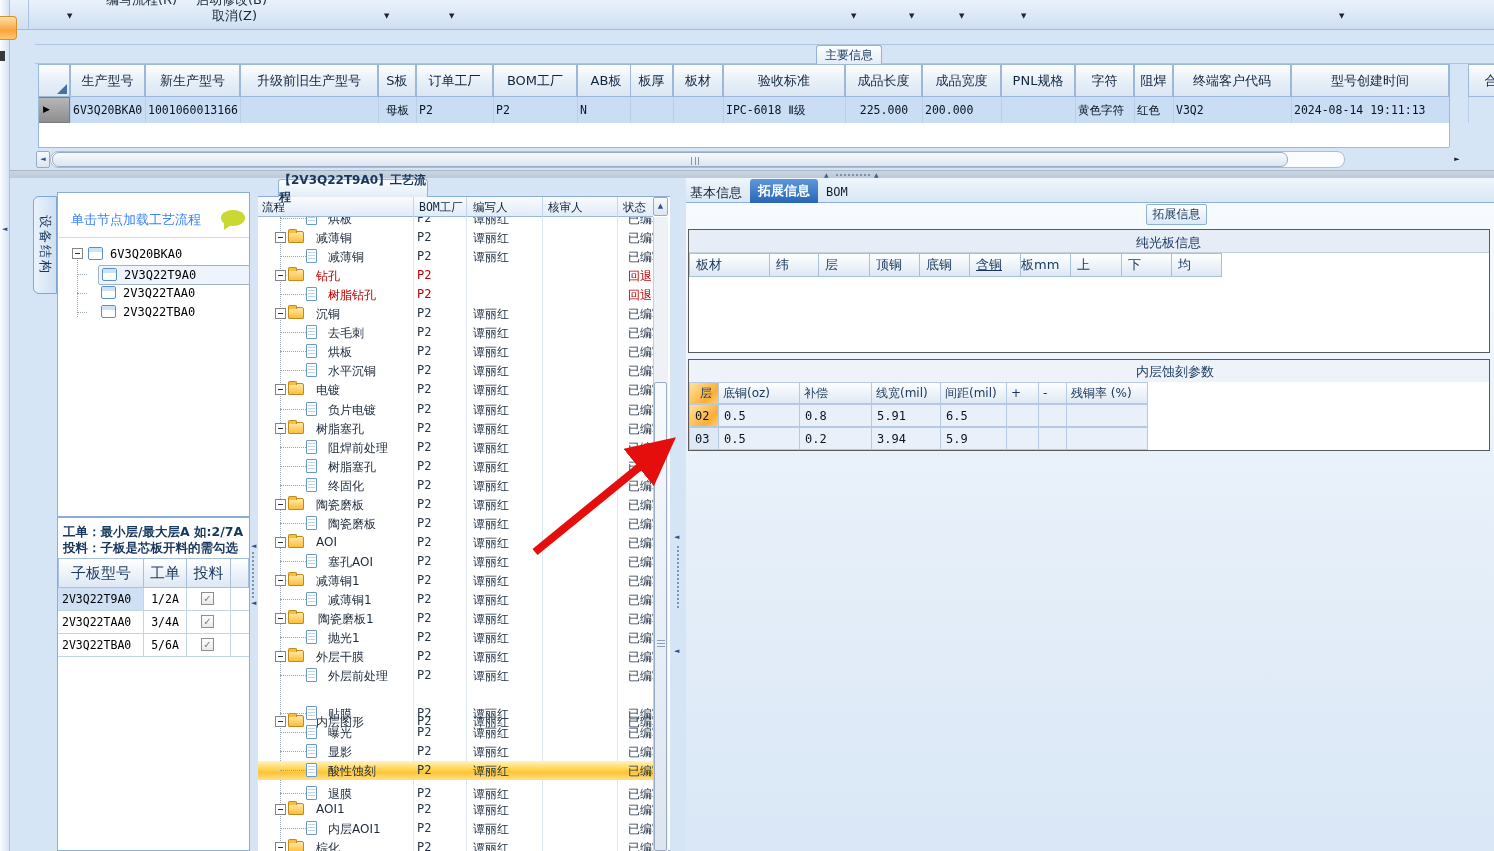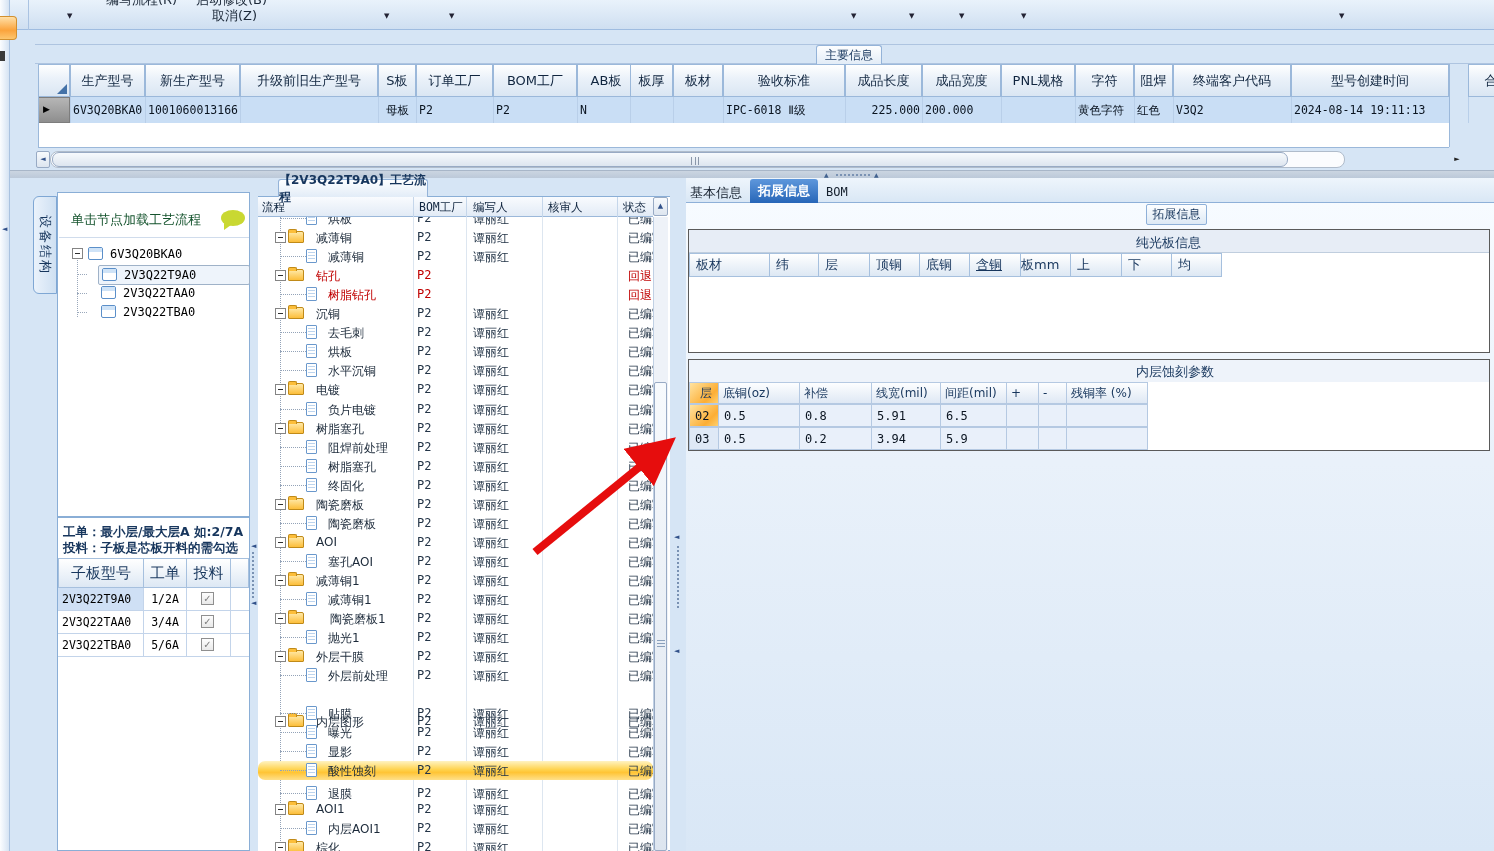--- a/index.html
+++ b/index.html
@@ -116,21 +116,21 @@
         <span style="position: absolute; left: 4px; top: 6px; font-size: 9px; color: rgb(0, 0, 0);">▶</span>
       </div>
       <div style="position: absolute; left: 70px; top: 97px; width: 1379px; height: 26px; background: rgb(201, 222, 245); border-bottom: 1px solid rgb(174, 198, 228);"></div>
       <div class="dcell" style="left: 73px; top: 103px; width: 70px; height: 16px; text-align: left;">6V3Q20BKA0</div>
       <div class="dcell" style="left: 148px; top: 103px; width: 90px; height: 16px; text-align: left;">10010600131665</div>
       <div class="dcell" style="left: 381px; top: 103px; width: 33px; height: 16px; text-align: center;">母板</div>
       <div class="dcell" style="left: 419px; top: 103px; width: 72px; height: 16px; text-align: left;">P2</div>
       <div class="dcell" style="left: 496px; top: 103px; width: 79px; height: 16px; text-align: left;">P2</div>
       <div class="dcell" style="left: 580px; top: 103px; width: 48px; height: 16px; text-align: left;">N</div>
       <div class="dcell" style="left: 726px; top: 103px; width: 117px; height: 16px; text-align: left;">IPC-6018 Ⅱ级</div>
-      <div class="dcell" style="left: 848px; top: 103px; width: 72px; height: 16px; text-align: right;">225.000</div>
+      <div class="dcell" style="left: 848px; top: 103px; width: 72px; height: 16px; text-align: center;">225.000</div>
       <div class="dcell" style="left: 925px; top: 103px; width: 74px; height: 16px; text-align: left;">200.000</div>
       <div class="dcell" style="left: 1078px; top: 103px; width: 54px; height: 16px; text-align: left;">黄色字符</div>
       <div class="dcell" style="left: 1137px; top: 103px; width: 34px; height: 16px; text-align: left;">红色</div>
       <div class="dcell" style="left: 1176px; top: 103px; width: 113px; height: 16px; text-align: left;">V3Q2</div>
       <div class="dcell" style="left: 1294px; top: 103px; width: 153px; height: 16px; text-align: left;">2024-08-14 19:11:13</div>
       <div style="position: absolute; left: 70px; top: 97px; width: 1px; height: 26px; background: rgb(185, 207, 233);"></div>
       <div style="position: absolute; left: 145px; top: 97px; width: 1px; height: 26px; background: rgb(185, 207, 233);"></div>
       <div style="position: absolute; left: 240px; top: 97px; width: 1px; height: 26px; background: rgb(185, 207, 233);"></div>
       <div style="position: absolute; left: 378px; top: 97px; width: 1px; height: 26px; background: rgb(185, 207, 233);"></div>
       <div style="position: absolute; left: 416px; top: 97px; width: 1px; height: 26px; background: rgb(185, 207, 233);"></div>
@@ -169,21 +169,21 @@
     <span class="abs" style="left:824px;top:0px;font-size:6px;color:#41618f;line-height:8px;">▲</span>
     <span class="abs" style="left:836px;top:3px;width:34px;height:2px;background:repeating-linear-gradient(90deg,#7a92b3 0 2px,transparent 2px 4px);"></span>
     <span class="abs" style="left:874px;top:0px;font-size:6px;color:#41618f;line-height:8px;">▲</span>
   </div>
 
   <div class="abs" style="left:33px;top:196px;width:24px;height:98px;background:linear-gradient(90deg,#eaf2fb,#cfe0f2);border:1px solid #7fa7d4;border-radius:6px 0 0 6px;display:flex;align-items:center;justify-content:center;">
     <span style="writing-mode:vertical-rl;text-orientation:sideways;font-size:13px;color:#17365d;letter-spacing:2px;">设备结构</span>
   </div>
 
   <div class="abs" style="left:57px;top:192px;width:193px;height:325px;background:#fff;border:1px solid #8aaed6;">
-    <div class="abs" style="left:13px;top:18px;font-size:13px;color:#14532d;white-space:nowrap;">单击节点加载工艺流程</div>
+    <div class="abs" style="left:13px;top:18px;font-size:13px;color:#3b82f6;white-space:nowrap;">单击节点加载工艺流程</div>
     <div class="abs" style="left:163px;top:17px;width:24px;height:16px;background:#c9d832;border-radius:50%;">
       <div class="abs" style="left:3px;top:13px;width:7px;height:7px;background:#c9d832;clip-path:polygon(0 100%,0 0,100% 30%);"></div>
     </div>
     <div class="hline" style="left:1px;top:44px;width:190px;background:#d0dcec;"></div>
     <div id="treearea" class="abs" style="left:0;top:50px;width:191px;height:270px;">
         <div style="position: absolute; left: 19px; top: 14px; width: 0px; height: 60px; border-left: 1px dotted rgb(154, 168, 187);"></div>
         <div style="position: absolute; left: 0px; top: 2px; width: 191px; height: 18px;">
           <div class="ebox" style="left: 14px; top: 3px;"></div>
           <div class="nodeico" style="left: 30px; top: 2px;"></div>
           <div class="mono" style="position: absolute; left: 52px; top: 2px; font-size: 12px; color: rgb(0, 0, 0);">6V3Q20BKA0</div>
@@ -450,21 +450,21 @@
         <div class="sico"></div>
         <div class="lbl" style="left: 70px;">减薄铜1</div>
         <div class="fx mono">P2</div>
         <div class="wr">谭丽红</div>
         <div class="au"></div>
         <div class="st">已编写</div>
       </div>
       <div class="prow" style="top: 392.05px;">
         <div class="ebox"></div>
         <div class="fico"></div>
-        <div class="lbl" style="left: 72px;">陶瓷磨板1</div>
+        <div class="lbl" style="left: 60px;">陶瓷磨板1</div>
         <div class="fx mono">P2</div>
         <div class="wr">谭丽红</div>
         <div class="au"></div>
         <div class="st">已编写</div>
       </div>
       <div class="prow" style="top: 411.1px;">
         <div class="stub"></div>
         <div class="sico"></div>
         <div class="lbl" style="left: 70px;">抛光1</div>
         <div class="fx mono">P2</div>
@@ -519,21 +519,21 @@
       </div>
       <div class="prow" style="top: 525.4px;">
         <div class="stub"></div>
         <div class="sico"></div>
         <div class="lbl" style="left: 70px;">显影</div>
         <div class="fx mono">P2</div>
         <div class="wr">谭丽红</div>
         <div class="au"></div>
         <div class="st">已编写</div>
       </div>
-      <div class="prow sel" style="top: 544.45px; border-radius: 7px;">
+      <div class="prow sel" style="top: 544.45px;">
         <div class="stub"></div>
         <div class="sico"></div>
         <div class="lbl" style="left: 70px;">酸性蚀刻</div>
         <div class="fx mono">P2</div>
         <div class="wr">谭丽红</div>
         <div class="au"></div>
         <div class="st">已编写</div>
       </div>
       <div class="prow" style="top: 567px; padding-left: 20px;">
         <div class="stub"></div>

